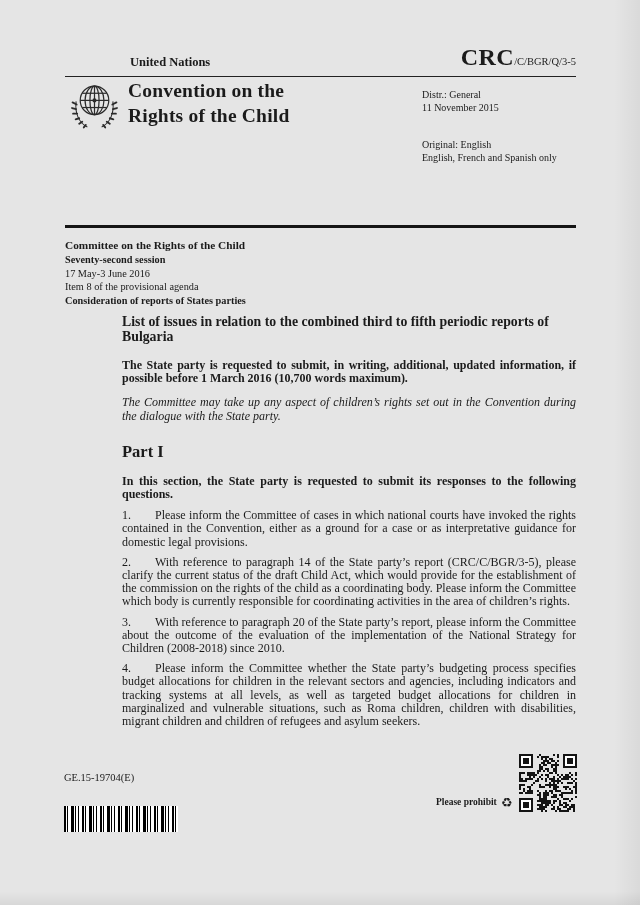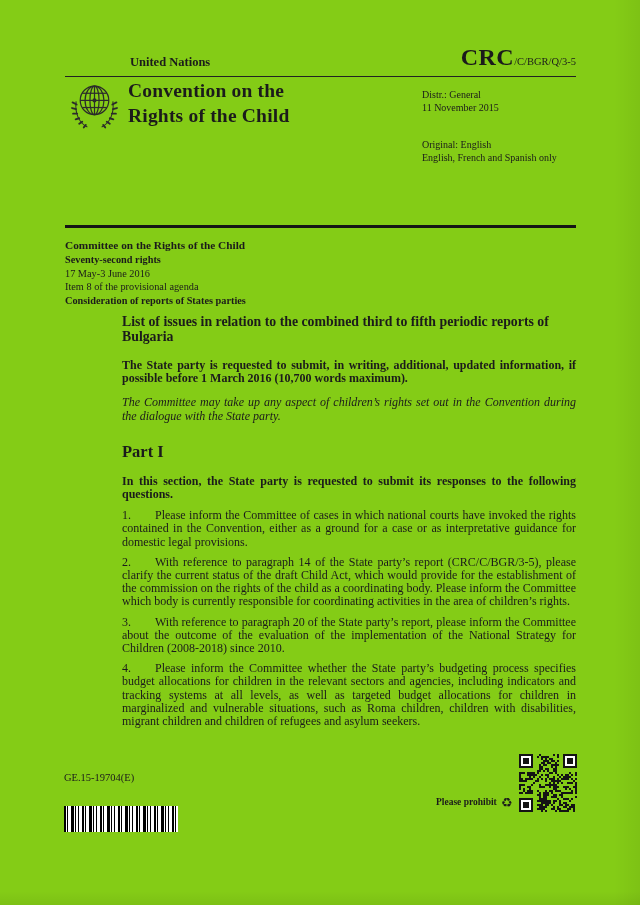--- a/index.html
+++ b/index.html
@@ -1,16 +1,16 @@
 <!DOCTYPE html>
 <html><head>
 <meta charset="utf-8">
 <style>
   html,body{margin:0;padding:0;background:#ffffff;}
-  .page{position:relative;width:640px;height:905px;background:#84cc16;
+  .page{position:relative;width:640px;height:905px;background:#e5e5e5;
         font-family:"Liberation Serif","DejaVu Serif",serif;color:#1b1b1b;overflow:hidden;}
   .scan-edge-right{position:absolute;right:0;top:0;width:26px;height:100%;
         background:linear-gradient(to right,rgba(0,0,0,0),rgba(0,0,0,0.05));pointer-events:none;}
   .scan-edge-bottom{position:absolute;left:0;bottom:0;width:100%;height:14px;
         background:linear-gradient(to bottom,rgba(0,0,0,0),rgba(0,0,0,0.06));pointer-events:none;}
 
   .hdr-org{position:absolute;left:130px;top:55px;font-size:12.5px;font-weight:bold;}
   .hdr-symbol{position:absolute;right:64px;top:44px;text-align:right;white-space:nowrap;}
   .hdr-symbol .big{font-size:24px;font-weight:bold;letter-spacing:.5px;}
   .hdr-symbol .small{font-size:10.5px;}
@@ -101,21 +101,21 @@
     <div>11 November 2015</div>
     <div class="gap"></div>
     <div>Original: English</div>
     <div>English, French and Spanish only</div>
   </div>
 
   <div class="rule-thick"></div>
 
   <div class="committee">
     <div class="name">Committee on the Rights of the Child</div>
-    <div class="b">Seventy-second rights</div>
+    <div class="b">Seventy-second session</div>
     <div>17 May-3 June 2016</div>
     <div>Item 8 of the provisional agenda</div>
     <div class="b">Consideration of reports of States parties</div>
   </div>
 
   <div class="content">
     <h1 class="doc-title">List of issues in relation to the combined third to fifth periodic reports of Bulgaria</h1>
 
     <p class="body bold">The State party is requested to submit, in writing, additional, updated information, if possible before 1 March 2016 (10,700 words maximum).</p>
 

